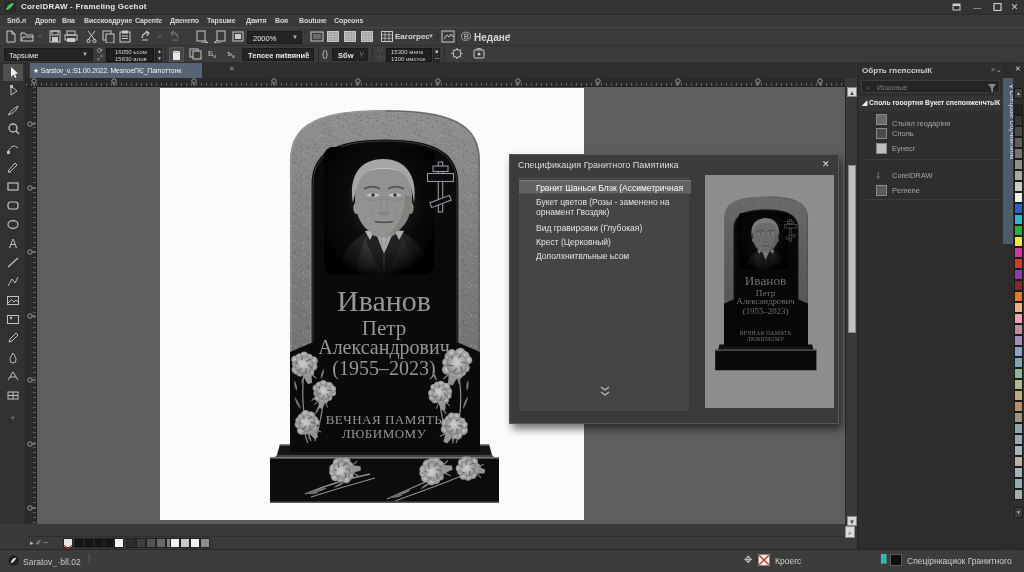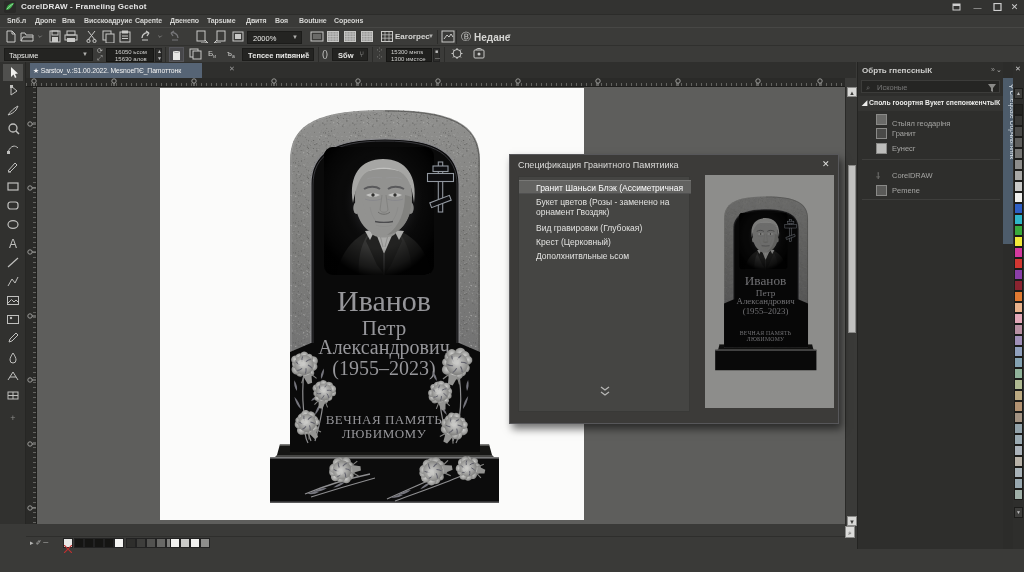--- a/index.html
+++ b/index.html
@@ -1017,40 +1017,57 @@
       <div class="sw" style="left:100px;background:#2e2e2c"></div>
       <div class="sw" style="left:110px;background:#3e3e3c"></div>
       <div class="sw" style="left:120px;background:#525250"></div>
       <div class="sw" style="left:130px;background:#686866"></div>
       <div class="sw" style="left:140px;background:#7e7e7c"></div>
       <div class="sw" style="left:144px;background:#f2f2f0"></div>
       <div class="sw" style="left:154px;background:#cacac8"></div>
       <div class="sw" style="left:164px;background:#f2f2f0"></div>
       <div class="sw" style="left:174px;background:#8e8e8c"></div>
 </div>
+<div id="statusbar" class="abs">
+ <svg class="abs" style="left:8px;top:5px" width="11" height="11" viewBox="0 0 12 12">
+        <circle cx="6" cy="6" r="5.5" fill="#1d1d1b"></circle>
+        <path d="M3 9 C4 5 6 3 9 3 C7.5 6 6 8.5 3 9Z" fill="#e8e8e6"></path>
+      </svg>
+ <span class="abs" style="left:23px;top:6px;color:#c9c9c7">Saratov‿·bll.02</span>
+ <span class="abs" style="left:88px;top:3px;color:#6a6a68">|</span>
+
+ <span class="abs" style="left:744px;top:4px;color:#c5c5c3;font-size:10px">✥</span>
+ <div class="abs" style="left:758px;top:4px;width:12px;height:12px;background:#f0f0ee;border:1px solid #888"><svg width="10" height="10" viewBox="0 0 10 10">
+          <path d="M0,0 L10,10 M10,0 L0,10" stroke="#c03030" stroke-width="1.3"></path>
+        </svg></div>
+ <span class="abs" style="left:775px;top:6px">Кроегс</span>
+ <span class="abs" style="left:878px;top:4px;color:#3ab8b0;font-size:8px">▐▌</span>
+ <div class="abs" style="left:890px;top:4px;width:12px;height:12px;background:#0c0c0a;border:1px solid #5a5a58"></div>
+ <span class="abs" style="left:907px;top:6px">Спецiрнкациок Гранитного</span>
+</div>
 <div id="docker" class="abs">
  <span class="abs" style="left:4px;top:4px;font-weight:bold;color:#cfcfcd;font-size:8px">Обрть гпепссньiК</span>
  <span class="abs" style="left:133px;top:4px;color:#9a9a98;font-size:7px">»</span>
  <div id="dsearch" class="abs">
         <span style="position:absolute;left:4px;top:1px">⌕</span>
         <span style="position:absolute;left:15px;top:1px">Исконые</span>
         <svg style="position:absolute;right:3px;top:3px" width="8" height="8" viewBox="0 0 8 8">
           <path d="M0,0 L8,0 L5,4 L5,8 L3,7 L3,4 Z" fill="#8a8a88"></path>
         </svg>
       </div>
  <div class="abs" style="left:0;top:34px;width:146px;height:15px;background:#343432">
         <span style="position:absolute;left:4px;top:3px;color:#ececea;font-weight:bold;font-size:6.8px;white-space:nowrap">◢ Споль гооортня Вукет спепонженчтьiК</span>
       </div>
  <div class="ditem" style="top:51px">
         <div class="dicon"></div>
         <span style="position:absolute;left:34px;top:6px">Стьiял геодарiня</span>
       </div>
  <div class="ditem" style="top:65px">
         <div class="dicon" style="background:#4a4a48"></div>
-        <span style="position:absolute;left:34px;top:2px">Гранит</span>
+        <span style="position:absolute;left:34px;top:2px">Споль</span>
       </div>
  <div class="ditem" style="top:80px">
         <div class="dicon" style="background:#bdbdbb"></div>
         <span style="position:absolute;left:34px;top:2px">Еунесг</span>
       </div>
  <div class="abs" style="left:4px;top:97px;width:138px;height:1px;background:#3e3e3c"></div>
  <div class="ditem" style="top:107px">
         <span style="position:absolute;left:18px;top:0;color:#8a8a88;font-size:9px">⸸</span>
         <span style="position:absolute;left:34px;top:2px">CorelDRAW</span>
       </div>

